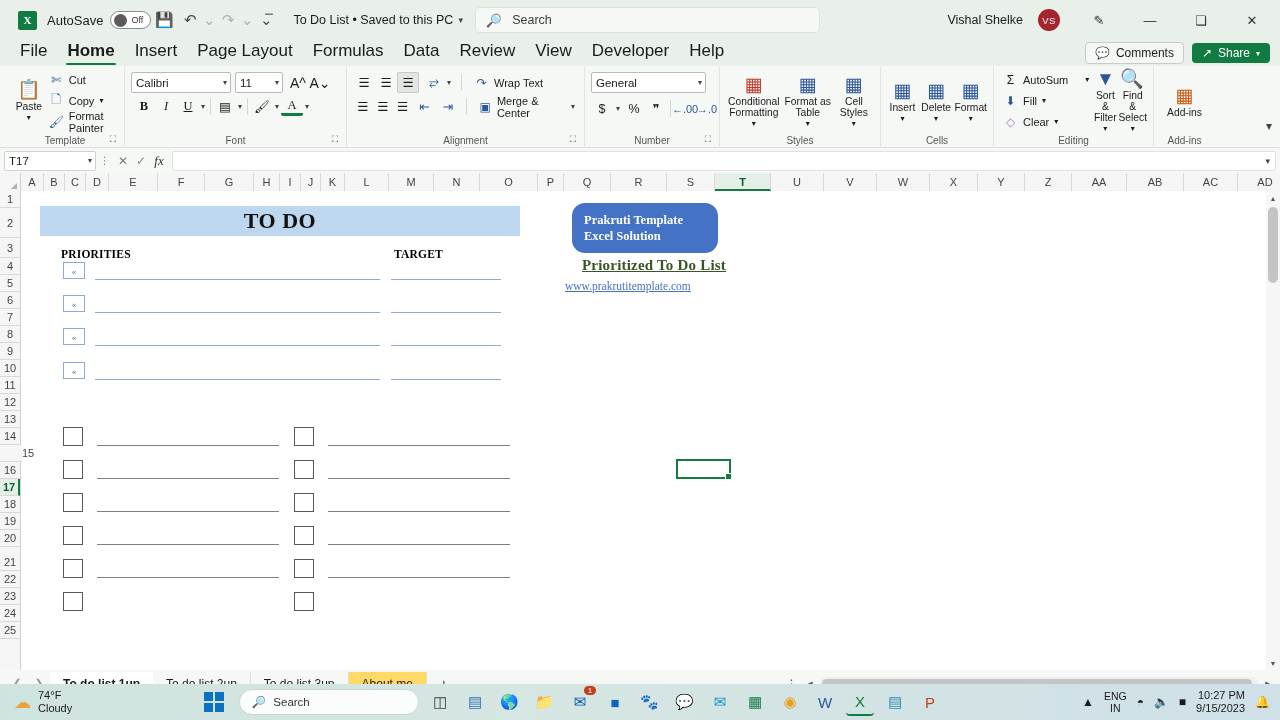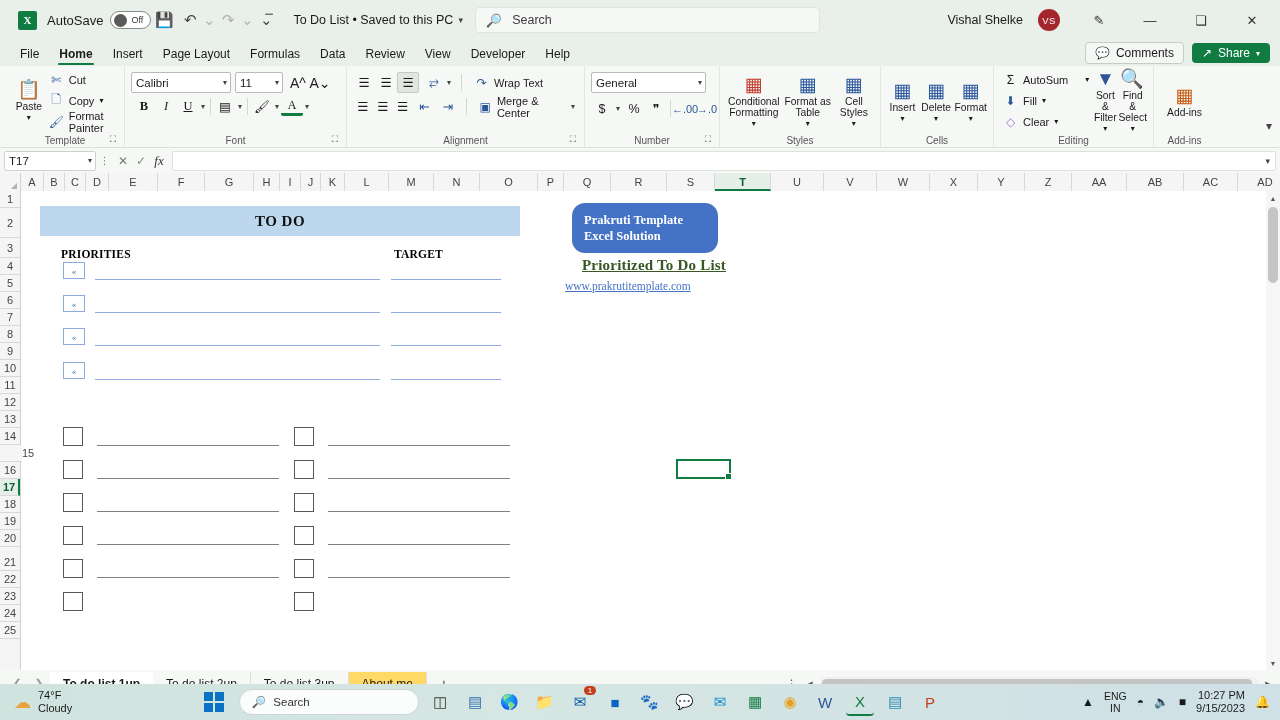--- a/index.html
+++ b/index.html
@@ -54,21 +54,21 @@
     font-size: 9.5px; display: flex; align-items: center; justify-content: center;
     margin-right: 10px; letter-spacing: .3px;
   }
   .wbtn { width: 44px; height: 38px; display: flex; align-items: center; justify-content: center; font-size: 13px; color: #333; }
 
   
   .ribbon-tabs {
     height: 26px; background: #e9efe9; display: flex; align-items: flex-end;
     padding-left: 10px; flex: none; position: relative;
   }
-  .rtab { font-size: 12px; padding: 2px 10px 5px 10px; color: #1b1b1b; white-space: nowrap; }
+  .rtab { font-size: 17px; padding: 2px 10px 5px 10px; color: #1b1b1b; white-space: nowrap; }
   .rtab.active { font-weight: bold; position: relative; }
   .rtab.active::after {
     content: ""; position: absolute; left: 9px; right: 9px; bottom: 1px;
     height: 2px; background: #107c41; border-radius: 1px;
   }
   .tabs-right { margin-left: auto; display: flex; align-items: center; gap: 8px; padding-right: 10px; padding-bottom: 2px; }
   .comments-btn {
     border: 1px solid #c8ccc8; background: #f4f7f4; border-radius: 4px;
     font-size: 12px; padding: 3px 9px; display: flex; align-items: center; gap: 6px;
   }
@@ -160,21 +160,21 @@
     background: #f5f5f5; border-right: 1px solid #d0d0d0; z-index: 2; font-size: 11px; color: #444;
   }
   .rh { text-align: center; border-bottom: 1px solid #d8d8d8; background: #f5f5f5; }
   .rh.sel { background: #e3efe7; color: #0c5c32; font-weight: 600; border-right: 2px solid #107c41; }
   .canvas { position: absolute; top: 18px; left: 21px; right: 0; bottom: 0; overflow: hidden; background: #fff; }
 
   
   .todo-banner {
     position: absolute; background: #bdd7ee; display: flex; align-items: center;
     justify-content: center; font-family: "Liberation Serif", serif;
-    font-weight: bold; font-size: 15px; letter-spacing: .5px; color: #111;
+    font-weight: bold; font-size: 22px; letter-spacing: .5px; color: #111;
   }
   .lbl-bold {
     position: absolute; font-family: "Liberation Serif", serif;
     font-weight: bold; font-size: 11.5px; color: #000; letter-spacing: .2px;
   }
   .pbox {
     position: absolute; width: 22px; height: 17px; border: 1px solid #8eaadb;
     background: #fff; color: #2e75b6; font-size: 9px; display: flex;
     align-items: center; justify-content: center; font-family: "Liberation Serif", serif;
   }

